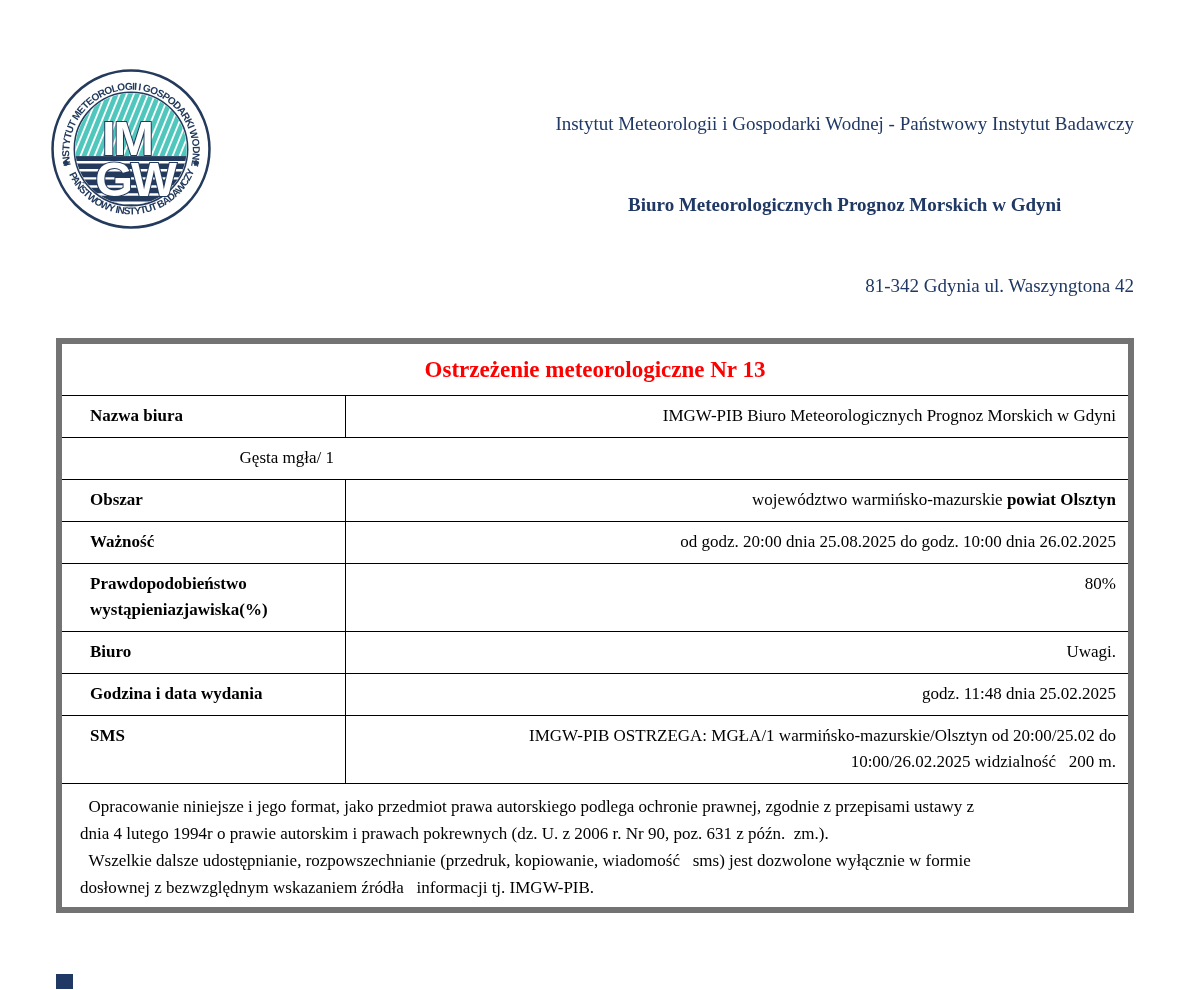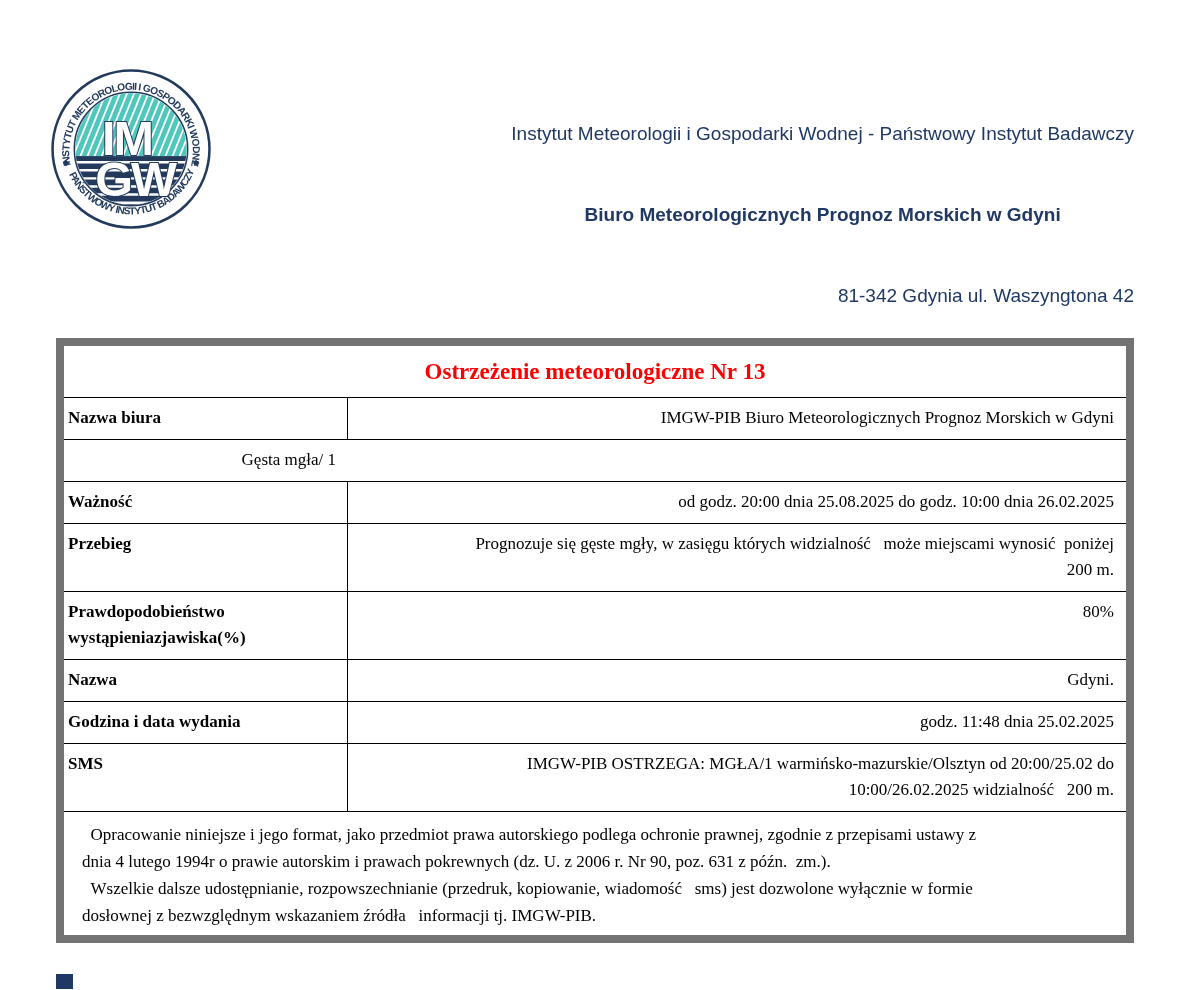--- a/index.html
+++ b/index.html
@@ -1,35 +1,35 @@
 <!DOCTYPE html>
 <html><head>
 <meta charset="utf-8">
 <style>
   html,body{margin:0;padding:0;background:#fff;}
   body{width:1190px;height:990px;position:relative;overflow:hidden;
        font-family:"Liberation Serif","DejaVu Serif",serif;color:#000;}
 
   
   .logo{position:absolute;left:50px;top:68px;width:162px;height:162px;}
-  .hdr{position:absolute;right:56px;top:66px;text-align:right;
-       font-family:Liberation Sans, sans-serif;
+  .hdr{position:absolute;right:56px;top:56px;text-align:right;
+       font-family:Liberation Serif, serif;
        font-size:19px;line-height:27px;color:#1f3864;white-space:pre-wrap;margin-left:22px;}
   .hdr .b{font-weight:bold;text-align:center;}
 
   
   .doc-table{position:absolute;left:56px;top:338px;width:1078px;
-             border:8px solid #737373;box-sizing:border-box;background:#fff;}
+             border:6px solid #737373;box-sizing:border-box;background:#fff;}
   .title-row{border-bottom:1.5px solid #000;text-align:center;
              padding:13px 0 12px 0;}
   .title-row span{font-size:23px;font-weight:bold;color:#ff0000;}
   .trow{display:grid;grid-template-columns:284px 1fr;
         border-bottom:1.5px solid #000;box-sizing:border-box;}
   .tlabel{border-right:1.5px solid #000;font-weight:bold;font-size:17px;
-          line-height:26px;padding:7px 8px 8px 4px;box-sizing:border-box;
+          line-height:26px;padding:7px 8px 8px 28px;box-sizing:border-box;
           white-space:pre-wrap;}
   .tvalue{font-size:17px;line-height:26px;padding:7px 12px 8px 10px;
           box-sizing:border-box;white-space:pre-wrap;text-align:right;}
   .tvalue .b{font-weight:bold;}
   .rs{min-height:42px;}  
   .rd{min-height:64px;}  
   .tfoot{font-size:17px;line-height:27px;padding:9px 12px 6px 18px;
          white-space:pre-wrap;}
 
   .corner-mark{position:absolute;left:56px;top:974px;width:17px;height:15px;
@@ -115,40 +115,39 @@
 
   <div class="trow rs">
     <div class="tlabel">Nazwa biura</div>
     <div class="tvalue">IMGW-PIB Biuro Meteorologicznych Prognoz Morskich w Gdyni</div>
   </div>
 
   <div class="trow rs">
     <div class="tvalue">Gęsta mgła/ 1</div>
   </div>
 
+  <div class="trow rs">
+    <div class="tlabel">Obszar</div>
+    <div class="tvalue"><span>województwo warmińsko-mazurskie </span><span class="b">powiat Olsztyn</span></div>
+  </div>
 
   <div class="trow rs">
     <div class="tlabel">Ważność</div>
     <div class="tvalue">od godz. 20:00 dnia 25.08.2025 do godz. 10:00 dnia 26.02.2025</div>
   </div>
 
-  <div class="trow rd">
-    <div class="tlabel">Przebieg</div>
-    <div class="tvalue">Prognozuje się gęste mgły, w zasięgu których widzialność   może miejscami wynosić  poniżej
-200 m.</div>
-  </div>
 
   <div class="trow rd">
     <div class="tlabel">Prawdopodobieństwo wystąpieniazjawiska(%)</div>
     <div class="tvalue">80%</div>
   </div>
 
   <div class="trow rs">
-    <div class="tlabel">Nazwa</div>
-    <div class="tvalue">Gdyni.</div>
+    <div class="tlabel">Biuro</div>
+    <div class="tvalue">Uwagi.</div>
   </div>
 
   <div class="trow rs">
     <div class="tlabel">Godzina i data wydania</div>
     <div class="tvalue">godz. 11:48 dnia 25.02.2025</div>
   </div>
 
   <div class="trow rd">
     <div class="tlabel">SMS</div>
     <div class="tvalue">IMGW-PIB OSTRZEGA: MGŁA/1 warmińsko-mazurskie/Olsztyn od 20:00/25.02 do

